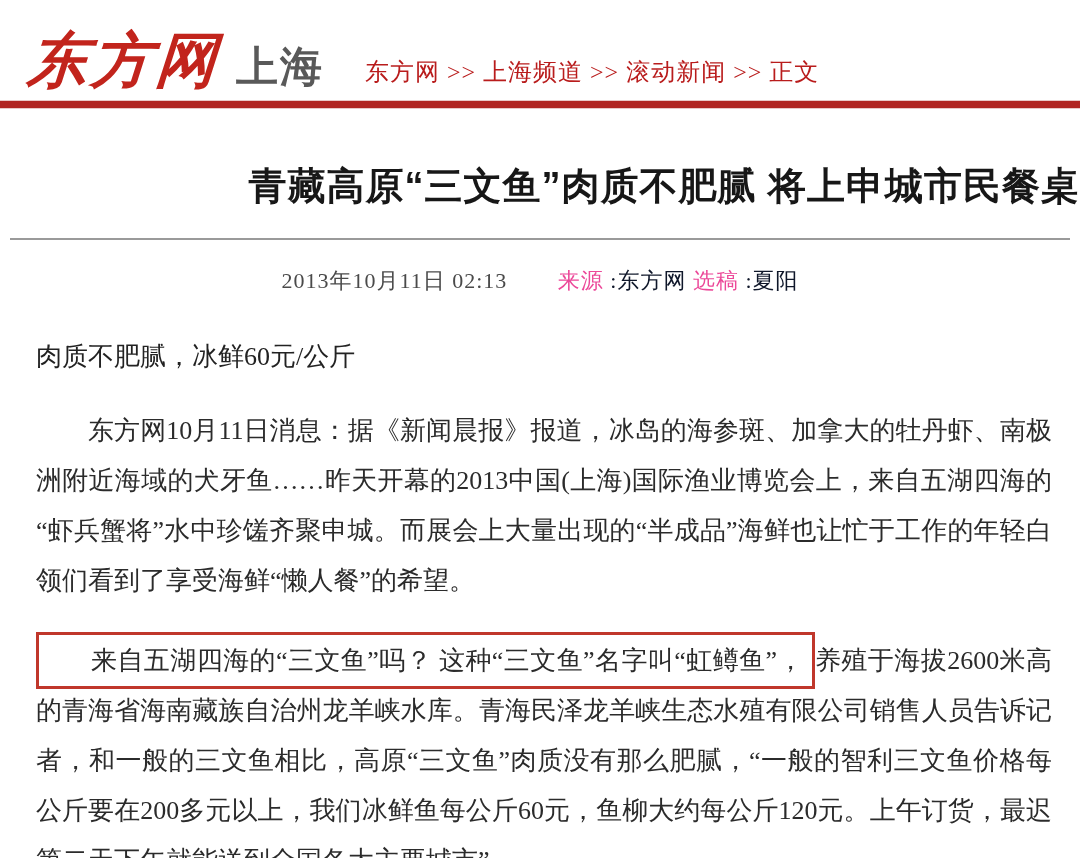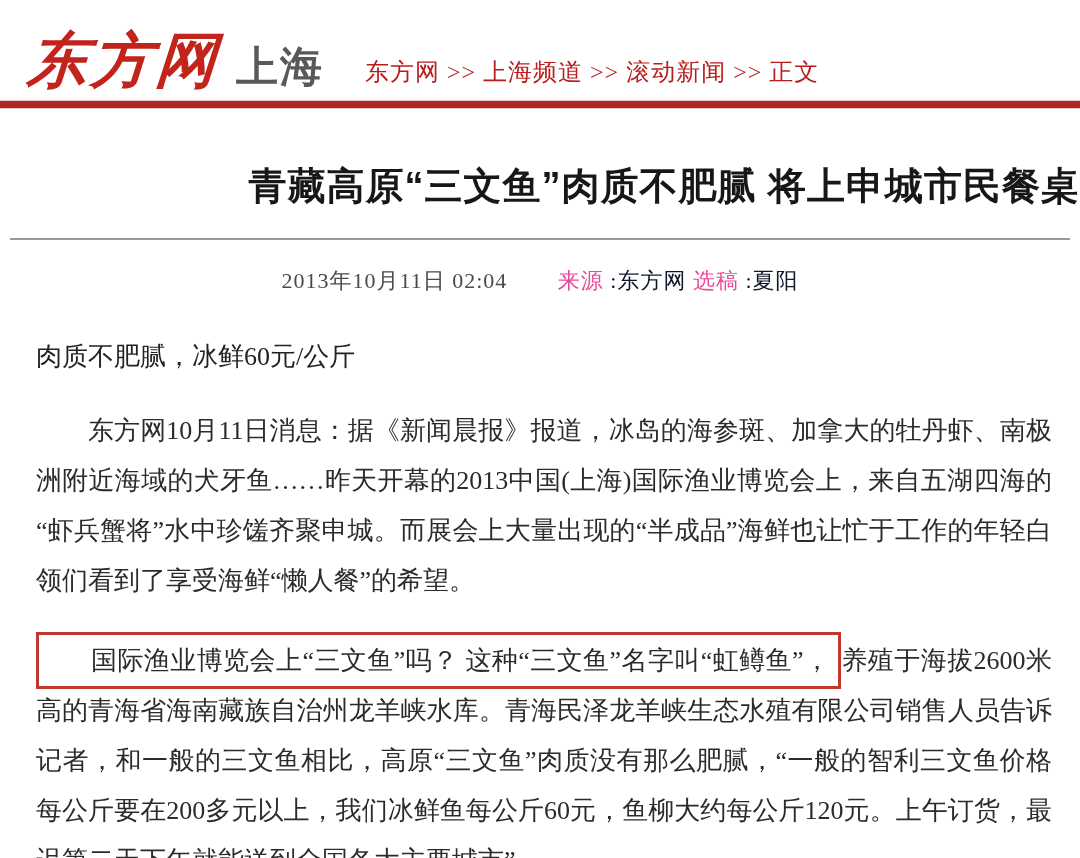--- a/index.html
+++ b/index.html
@@ -112,27 +112,27 @@
   <div class="breadcrumb">东方网 &gt;&gt; 上海频道 &gt;&gt; 滚动新闻 &gt;&gt; 正文</div>
 </div>
 
 <div class="red-bar"></div>
 
 <h1 class="article-title">青藏高原“三文鱼”肉质不肥腻 将上申城市民餐桌</h1>
 
 <hr class="title-divider">
 
 <div class="meta">
-  <span class="date">2013年10月11日 02:04</span>
+  <span class="date">2013年10月11日 02:13</span>
   <span class="red-label">来源</span>
   <span class="meta-value">:东方网</span>
   <span> </span>
   <span class="red-label">选稿</span>
   <span class="meta-value">:夏阳</span>
 </div>
 
 <div class="article-body">
   <div class="lead para">肉质不肥腻，冰鲜60元/公斤</div>
 
   <p class="para indent">东方网10月11日消息：据《新闻晨报》报道，冰岛的海参斑、加拿大的牡丹虾、南极洲附近海域的犬牙鱼……昨天开幕的2013中国(上海)国际渔业博览会上，来自五湖四海的“虾兵蟹将”水中珍馐齐聚申城。而展会上大量出现的“半成品”海鲜也让忙于工作的年轻白领们看到了享受海鲜“懒人餐”的希望。</p>
 
-  <p class="para para-boxed"><span class="highlight-box">国际渔业博览会上“三文鱼”吗？ 这种“三文鱼”名字叫“虹鳟鱼”，</span><span>养殖于海拔2600米高的青海省海南藏族自治州龙羊峡水库。青海民泽龙羊峡生态水殖有限公司销售人员告诉记者，和一般的三文鱼相比，高原“三文鱼”肉质没有那么肥腻，“一般的智利三文鱼价格每公斤要在200多元以上，我们冰鲜鱼每公斤60元，鱼柳大约每公斤120元。上午订货，最迟第二天下午就能送到全国各大主要城市”。</span></p>
+  <p class="para para-boxed"><span class="highlight-box">来自五湖四海的“三文鱼”吗？ 这种“三文鱼”名字叫“虹鳟鱼”，</span><span>养殖于海拔2600米高的青海省海南藏族自治州龙羊峡水库。青海民泽龙羊峡生态水殖有限公司销售人员告诉记者，和一般的三文鱼相比，高原“三文鱼”肉质没有那么肥腻，“一般的智利三文鱼价格每公斤要在200多元以上，我们冰鲜鱼每公斤60元，鱼柳大约每公斤120元。上午订货，最迟第二天下午就能送到全国各大主要城市”。</span></p>
 </div>
 
 </body></html>

